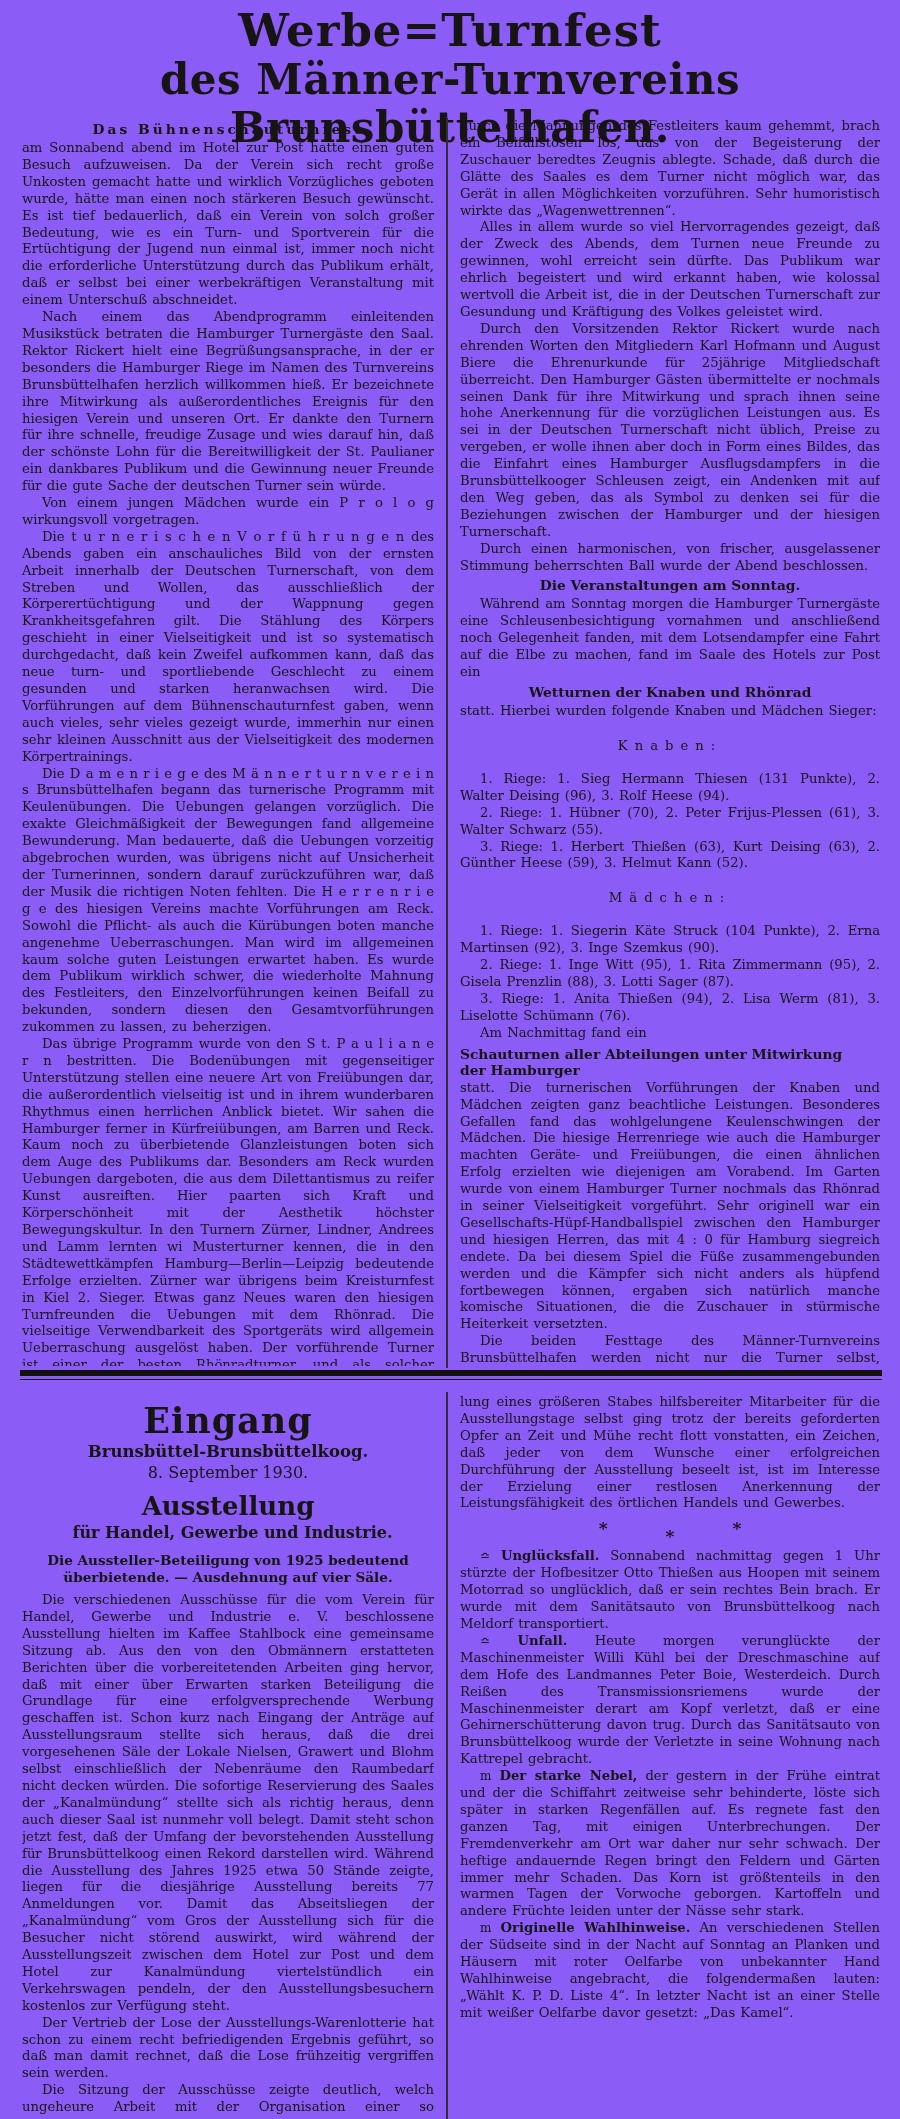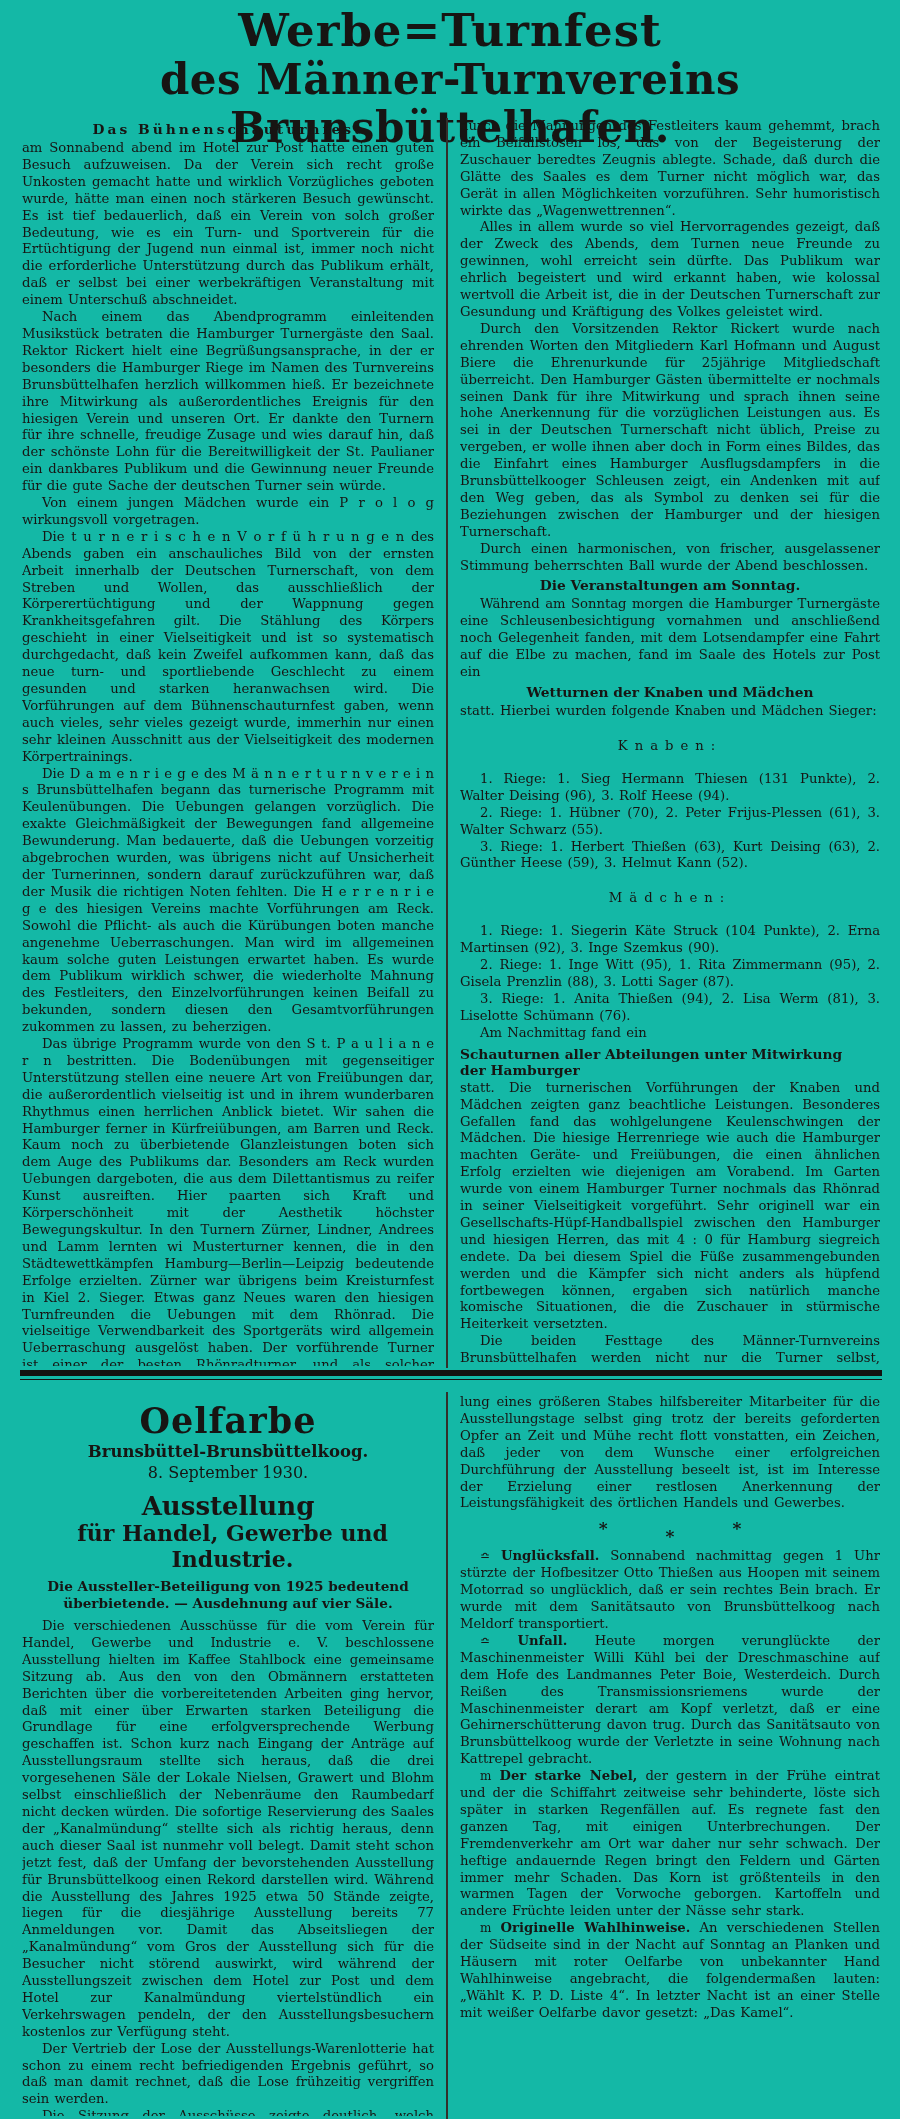--- a/index.html
+++ b/index.html
@@ -1,18 +1,18 @@
 <!DOCTYPE html>
 <html lang="de"><head>
 <meta charset="utf-8">
 <style>
   html,body{margin:0;padding:0;background:#d8d5cd;}
   .sheet{
     position:relative;width:900px;height:2119px;margin:0 auto;
-    background:#14b8a6;color:#171513;overflow:hidden;
+    background:#8b5cf6;color:#171513;overflow:hidden;
     font-family:"DejaVu Serif","Liberation Serif",serif;
   }
   
   .masthead{position:absolute;top:6px;left:0;width:900px;text-align:center;}
   .masthead .l1{font-size:45px;font-weight:bold;letter-spacing:1px;line-height:50px;}
   .masthead .l2{font-size:42px;font-weight:bold;letter-spacing:0.5px;line-height:48px;}
   
   .vrule{position:absolute;width:2px;background:#33302b;}
   .vrule-top{left:446px;top:118px;height:1250px;}
   .vrule-bottom{left:446px;top:1392px;height:727px;}
@@ -32,21 +32,21 @@
   }
   p.body.flush{text-indent:0;}
   .subhead{font-weight:bold;text-align:center;font-size:13.8px;line-height:17px;margin:3px 0 2px 0;}
   .subhead2{font-weight:bold;font-size:13.8px;line-height:16px;margin:4px 0 2px 0;}
   .riege-label{text-align:center;font-size:13.2px;line-height:17px;letter-spacing:7px;margin:17px 0;}
   
   .lokales-title{text-align:center;font-weight:bold;font-size:35px;line-height:38px;margin:8px 0 2px 0;letter-spacing:1px;}
   .lokales-sub{text-align:center;font-weight:bold;font-size:16.5px;line-height:20px;margin:2px 0;}
   .lokales-date{text-align:center;font-size:16px;line-height:18px;margin:2px 0 10px 0;}
   .aus-h1{text-align:center;font-weight:bold;font-size:26px;line-height:28px;margin:6px 0 0 0;}
-  .aus-h2{text-align:center;font-weight:bold;font-size:22px;line-height:26px;margin:0 0 6px 9px;}
+  .aus-h2{text-align:center;font-weight:bold;font-size:16px;line-height:26px;margin:0 0 6px 9px;}
   .deck{text-align:center;font-weight:bold;font-size:13.6px;line-height:17px;margin:0 0 6px 0;}
   
   .asterism{display:flex;justify-content:center;gap:58px;height:26px;margin:6px 0 4px 0;
     font-size:17px;font-weight:bold;}
   .asterism .mid{transform:translateY(8px);}
   
   p.news{margin:0;font-size:13.2px;line-height:16.9px;text-align:justify;text-indent:20px;word-spacing:1px;}
   p.news .marker{font-size:12px;}
 </style>
 </head>
@@ -76,42 +76,42 @@
     <p class="body">Das übrige Programm wurde von den S t. P a u l i a n e r n bestritten. Die Bodenübungen mit gegenseitiger Unterstützung stellen eine neuere Art von Freiübungen dar, die außerordentlich vielseitig ist und in ihrem wunderbaren Rhythmus einen herrlichen Anblick bietet. Wir sahen die Hamburger ferner in Kürfreiübungen, am Barren und Reck. Kaum noch zu überbietende Glanzleistungen boten sich dem Auge des Publikums dar. Besonders am Reck wurden Uebungen dargeboten, die aus dem Dilettantismus zu reifer Kunst ausreiften. Hier paarten sich Kraft und Körperschönheit mit der Aesthetik höchster Bewegungskultur. In den Turnern Zürner, Lindner, Andrees und Lamm lernten wi Musterturner kennen, die in den Städtewettkämpfen Hamburg—Berlin—Leipzig bedeutende Erfolge erzielten. Zürner war übrigens beim Kreisturnfest in Kiel 2. Sieger. Etwas ganz Neues waren den hiesigen Turnfreunden die Uebungen mit dem Rhönrad. Die vielseitige Verwendbarkeit des Sportgeräts wird allgemein Ueberraschung ausgelöst haben. Der vorführende Turner ist einer der besten Rhönradturner, und als solcher beherrschte er das Gerät in verblüffender Gewandtheit. Mitten während der Uebungen,</p>
   </div>
 
   <div class="col col-tr">
     <p class="body flush">durch die Mahnungen des Festleiters kaum gehemmt, brach ein Beifallstosen los, das von der Begeisterung der Zuschauer beredtes Zeugnis ablegte. Schade, daß durch die Glätte des Saales es dem Turner nicht möglich war, das Gerät in allen Möglichkeiten vorzuführen. Sehr humoristisch wirkte das „Wagenwettrennen“.</p>
     <p class="body">Alles in allem wurde so viel Hervorragendes gezeigt, daß der Zweck des Abends, dem Turnen neue Freunde zu gewinnen, wohl erreicht sein dürfte. Das Publikum war ehrlich begeistert und wird erkannt haben, wie kolossal wertvoll die Arbeit ist, die in der Deutschen Turnerschaft zur Gesundung und Kräftigung des Volkes geleistet wird.</p>
     <p class="body">Durch den Vorsitzenden Rektor Rickert wurde nach ehrenden Worten den Mitgliedern Karl Hofmann und August Biere die Ehrenurkunde für 25jährige Mitgliedschaft überreicht. Den Hamburger Gästen übermittelte er nochmals seinen Dank für ihre Mitwirkung und sprach ihnen seine hohe Anerkennung für die vorzüglichen Leistungen aus. Es sei in der Deutschen Turnerschaft nicht üblich, Preise zu vergeben, er wolle ihnen aber doch in Form eines Bildes, das die Einfahrt eines Hamburger Ausflugsdampfers in die Brunsbüttelkooger Schleusen zeigt, ein Andenken mit auf den Weg geben, das als Symbol zu denken sei für die Beziehungen zwischen der Hamburger und der hiesigen Turnerschaft.</p>
     <p class="body">Durch einen harmonischen, von frischer, ausgelassener Stimmung beherrschten Ball wurde der Abend beschlossen.</p>
     <div class="subhead">Die Veranstaltungen am Sonntag.</div>
     <p class="body">Während am Sonntag morgen die Hamburger Turnergäste eine Schleusenbesichtigung vornahmen und anschließend noch Gelegenheit fanden, mit dem Lotsendampfer eine Fahrt auf die Elbe zu machen, fand im Saale des Hotels zur Post ein</p>
-    <div class="subhead">Wetturnen der Knaben und Mädchen</div>
+    <div class="subhead">Wetturnen der Knaben und Rhönrad</div>
     <p class="body flush">statt. Hierbei wurden folgende Knaben und Mädchen Sieger:</p>
     <div class="riege-label">Knaben:</div>
     <p class="body">1. Riege: 1. Sieg Hermann Thiesen (131 Punkte), 2. Walter Deising (96), 3. Rolf Heese (94).</p>
     <p class="body">2. Riege: 1. Hübner (70), 2. Peter Frijus-Plessen (61), 3. Walter Schwarz (55).</p>
     <p class="body">3. Riege: 1. Herbert Thießen (63), Kurt Deising (63), 2. Günther Heese (59), 3. Helmut Kann (52).</p>
     <div class="riege-label">Mädchen:</div>
     <p class="body">1. Riege: 1. Siegerin Käte Struck (104 Punkte), 2. Erna Martinsen (92), 3. Inge Szemkus (90).</p>
     <p class="body">2. Riege: 1. Inge Witt (95), 1. Rita Zimmermann (95), 2. Gisela Prenzlin (88), 3. Lotti Sager (87).</p>
     <p class="body">3. Riege: 1. Anita Thießen (94), 2. Lisa Werm (81), 3. Liselotte Schümann (76).</p>
     <p class="body">Am Nachmittag fand ein</p>
     <div class="subhead2">
       <div>Schauturnen aller Abteilungen unter Mitwirkung</div>
       <div>der Hamburger</div>
     </div>
     <p class="body flush">statt. Die turnerischen Vorführungen der Knaben und Mädchen zeigten ganz beachtliche Leistungen. Besonderes Gefallen fand das wohlgelungene Keulenschwingen der Mädchen. Die hiesige Herrenriege wie auch die Hamburger machten Geräte- und Freiübungen, die einen ähnlichen Erfolg erzielten wie diejenigen am Vorabend. Im Garten wurde von einem Hamburger Turner nochmals das Rhönrad in seiner Vielseitigkeit vorgeführt. Sehr originell war ein Gesellschafts-Hüpf-Handballspiel zwischen den Hamburger und hiesigen Herren, das mit 4 : 0 für Hamburg siegreich endete. Da bei diesem Spiel die Füße zusammengebunden werden und die Kämpfer sich nicht anders als hüpfend fortbewegen können, ergaben sich natürlich manche komische Situationen, die die Zuschauer in stürmische Heiterkeit versetzten.</p>
     <p class="body">Die beiden Festtage des Männer-Turnvereins Brunsbüttelhafen werden nicht nur die Turner selbst, sondern auch alle Gästen mit Freude und Stolz über das prächtige Gelingen erfüllen. Möge in Zukunft die Einwohnerschaft noch weit mehr als bisher solchen Festen ihre Beachtung und Unterstützung schenken.  Solche Feste verdienen es.</p>
 
   </div>
 
   <div class="col col-bl">
-    <div class="lokales-title">Oelfarbe</div>
+    <div class="lokales-title">Eingang</div>
     <div class="lokales-sub">Brunsbüttel-Brunsbüttelkoog.</div>
     <div class="lokales-date">8. September 1930.</div>
     <div class="aus-h1">Ausstellung</div>
     <div class="aus-h2">für Handel, Gewerbe und Industrie.</div>
     <div class="deck">
       <div>Die Aussteller-Beteiligung von 1925 bedeutend</div>
       <div>überbietende. — Ausdehnung auf vier Säle.</div>
     </div>
     <p class="body">Die verschiedenen Ausschüsse für die vom Verein für Handel, Gewerbe und Industrie e. V. beschlossene Ausstellung hielten im Kaffee Stahlbock eine gemeinsame Sitzung ab. Aus den von den Obmännern erstatteten Berichten über die vorbereitetenden Arbeiten ging hervor, daß mit einer über Erwarten starken Beteiligung die Grundlage für eine erfolgversprechende Werbung geschaffen ist. Schon kurz nach Eingang der Anträge auf Ausstellungsraum stellte sich heraus, daß die drei vorgesehenen Säle der Lokale Nielsen, Grawert und Blohm selbst einschließlich der Nebenräume den Raumbedarf nicht decken würden. Die sofortige Reservierung des Saales der „Kanalmündung“ stellte sich als richtig heraus, denn auch dieser Saal ist nunmehr voll belegt. Damit steht schon jetzt fest, daß der Umfang der bevorstehenden Ausstellung für Brunsbüttelkoog einen Rekord darstellen wird. Während die Ausstellung des Jahres 1925 etwa 50 Stände zeigte, liegen für die diesjährige Ausstellung bereits 77 Anmeldungen vor. Damit das Abseitsliegen der „Kanalmündung“ vom Gros der Ausstellung sich für die Besucher nicht störend auswirkt, wird während der Ausstellungszeit zwischen dem Hotel zur Post und dem Hotel zur Kanalmündung viertelstündlich ein Verkehrswagen pendeln, der den Ausstellungsbesuchern kostenlos zur Verfügung steht.</p>
     <p class="body">Der Vertrieb der Lose der Ausstellungs-Warenlotterie hat schon zu einem recht befriedigenden Ergebnis geführt, so daß man damit rechnet, daß die Lose frühzeitig vergriffen sein werden.</p>

